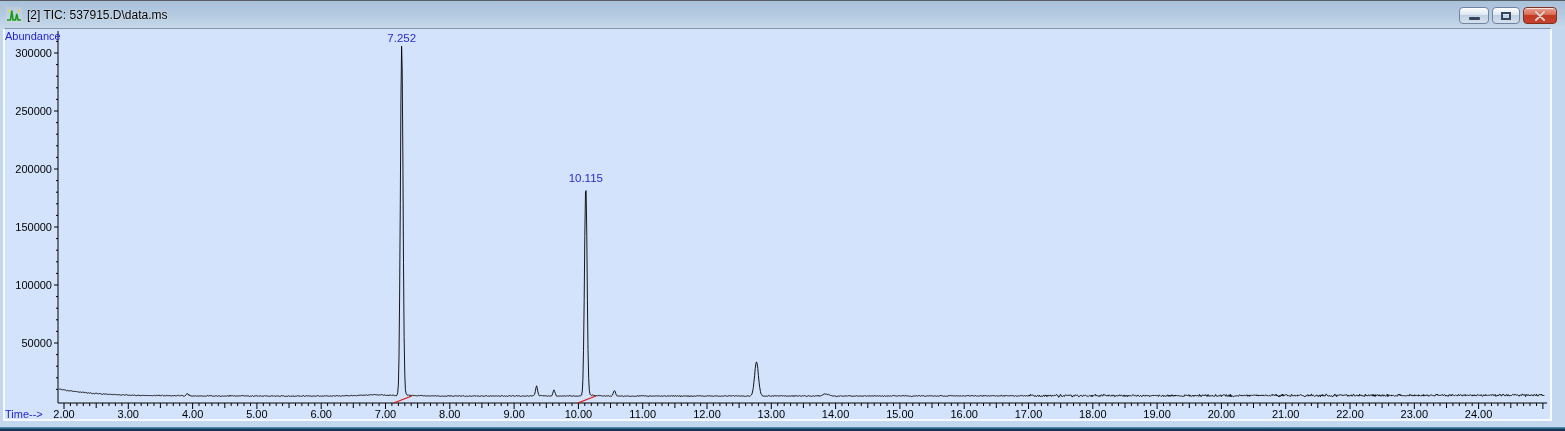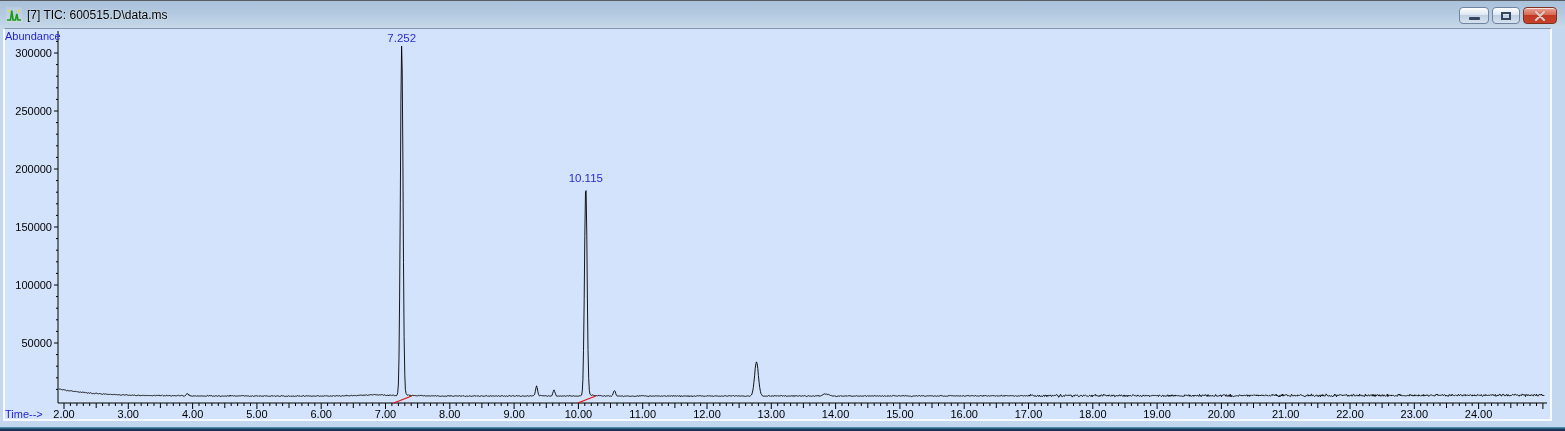--- a/index.html
+++ b/index.html
@@ -35,21 +35,21 @@
 
   <div class="titlebar">
     <span class="title-icon">
       <svg width="16" height="16" viewBox="0 0 16 16">
         <rect x="0" y="0" width="16" height="16" fill="#dfe9dc" opacity="0.25"></rect>
         <path d="M1,13 L4.5,13 L5.8,3.5 L7,13 L9.5,13 L10.8,7 L12,13 L15,13" fill="none" stroke="#1a9a1a" stroke-width="1.6"></path>
         <circle cx="3" cy="4" r="1.2" fill="#e8d44d"></circle>
         <circle cx="13" cy="4" r="1.2" fill="#e8d44d"></circle>
       </svg>
     </span>
-    <span class="title-text">[7] TIC: 600515.D\data.ms</span>
+    <span class="title-text">[2] TIC: 537915.D\data.ms</span>
     <div class="win-buttons">
       <div class="win-btn min">
         <span class="glyph-min"></span>
       </div>
       <div class="win-btn max">
         <span class="glyph-max"></span>
       </div>
       <div class="win-btn close">
         <svg width="12" height="10" viewBox="0 0 12 10">
           <path d="M2,1 L10,9 M10,1 L2,9" stroke="#ffffff" stroke-width="2.2" stroke-linecap="round"></path>

